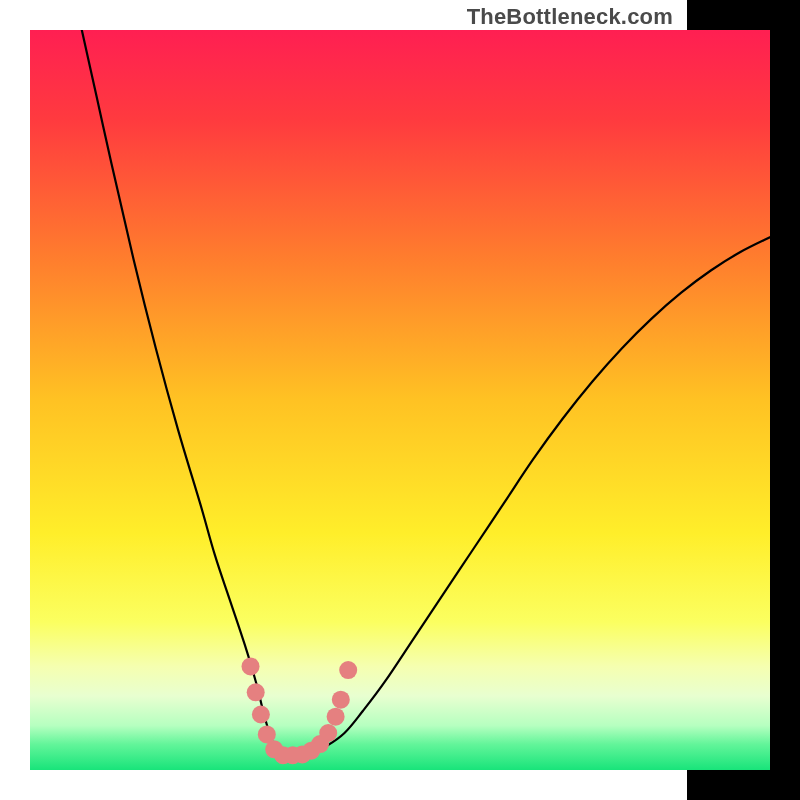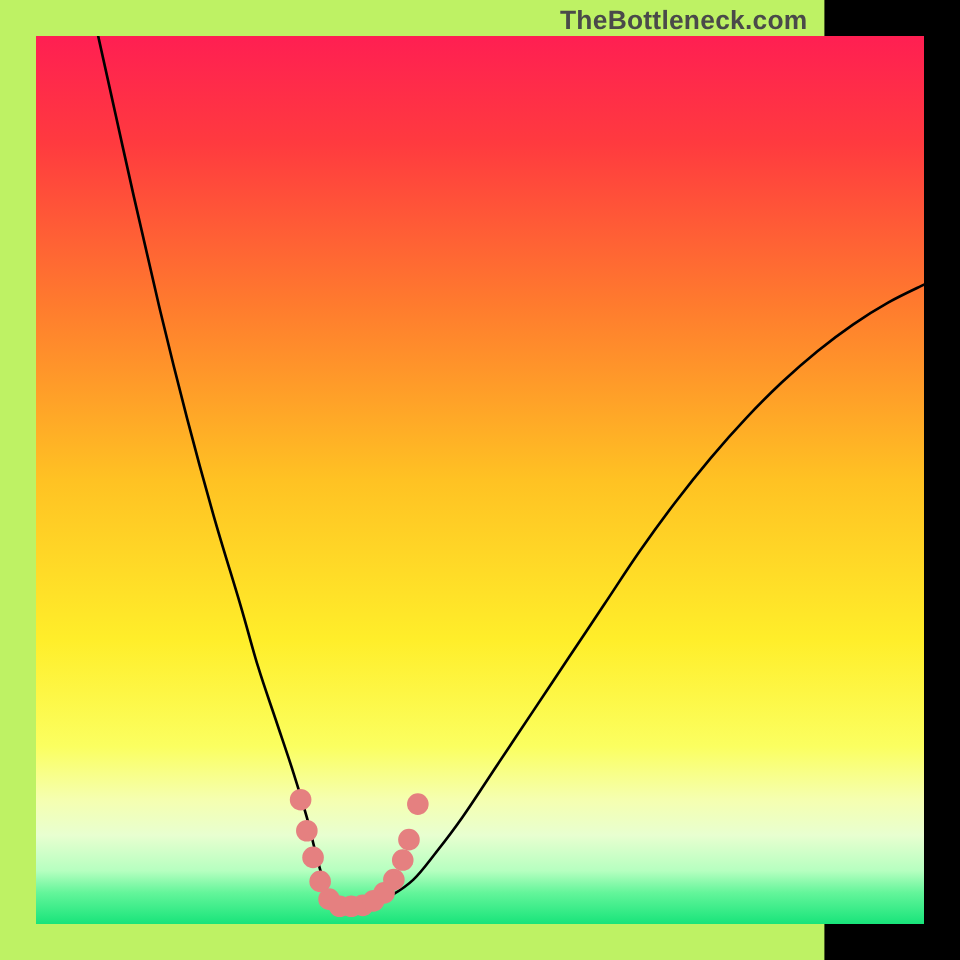--- a/index.html
+++ b/index.html
@@ -10,21 +10,21 @@
     background: #000;
     font-family: Arial, Helvetica, sans-serif;
     overflow: hidden;
   }
   .frame {
     position: absolute;
     left: 0;
     top: 0;
     width: 687px;
     height: 800px;
-    background: #bef264;
+    background: #ffffff;
   }
   .watermark {
     position: absolute;
     top: 4px;
     right: 14px;
     color: #4a4a4a;
     font-size: 22px;
     font-weight: 600;
     letter-spacing: 0.2px;
     user-select: none;

